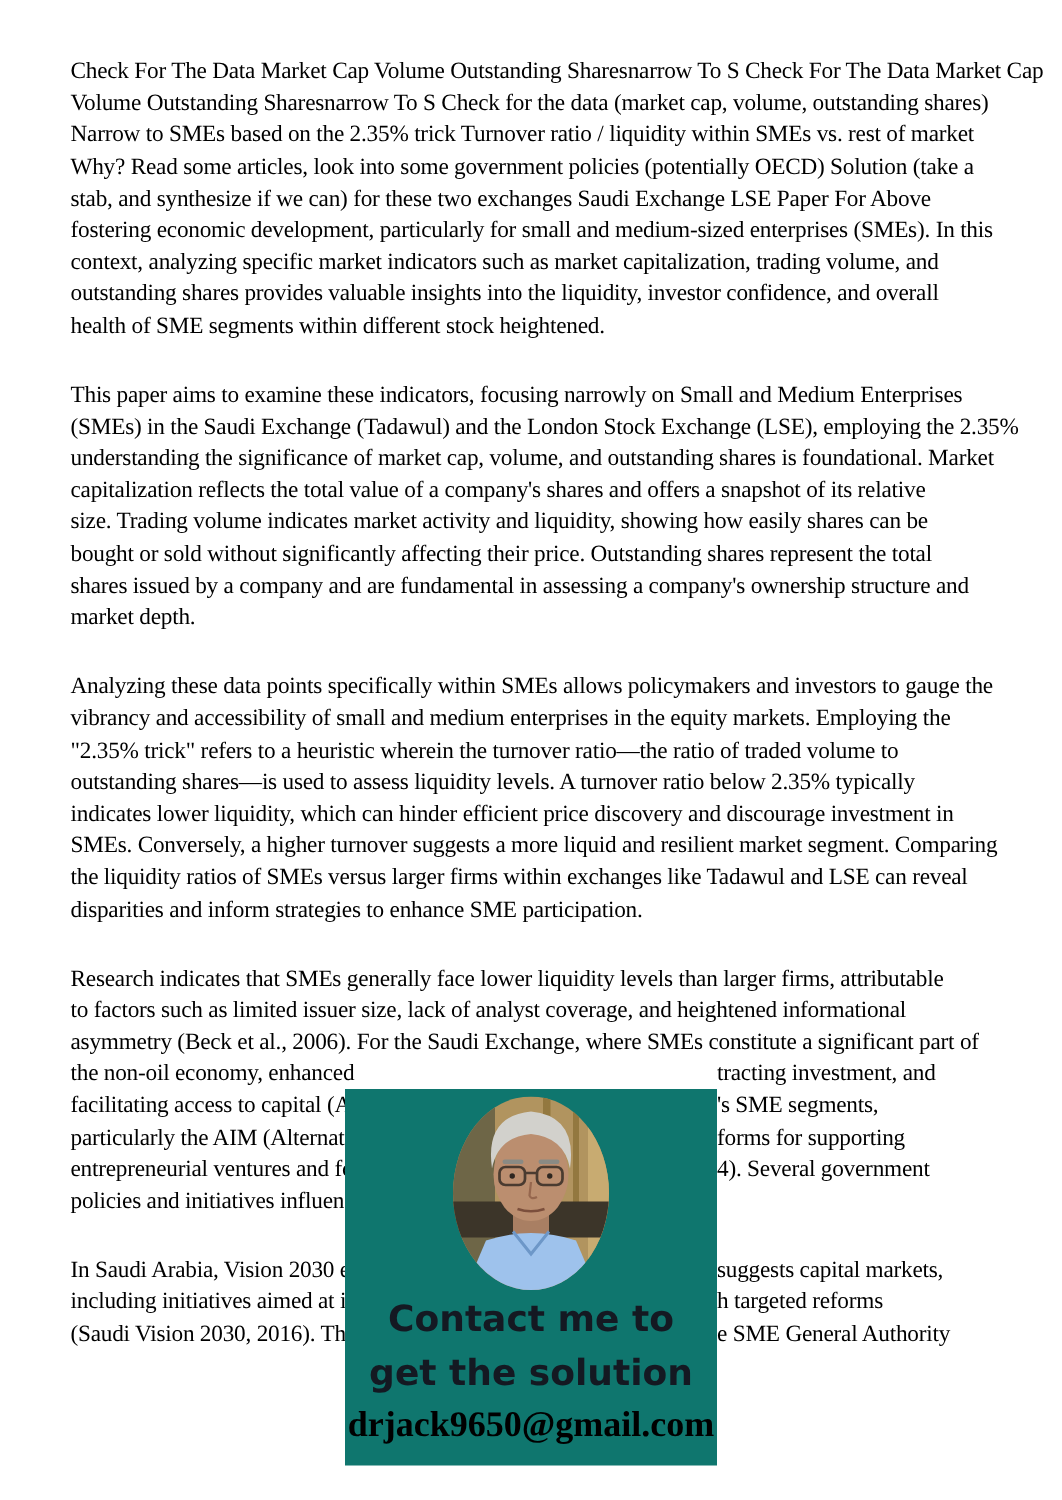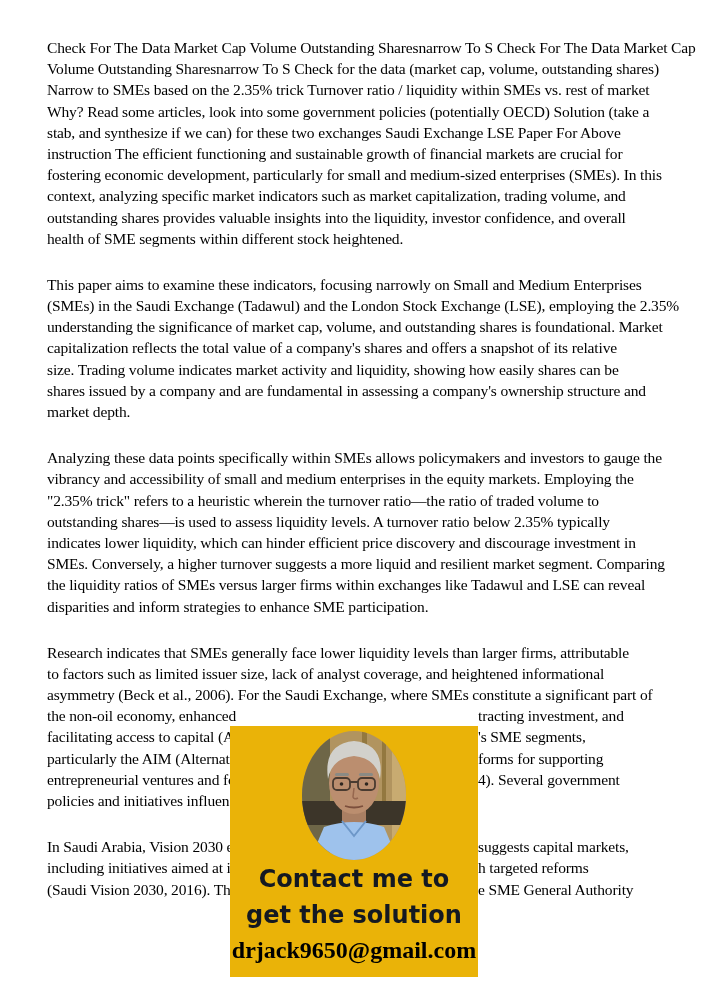--- a/index.html
+++ b/index.html
@@ -11,21 +11,21 @@
   .doc {
     position:absolute; left:47px; top:37px; width:616px;
     font-size:15.5px; letter-spacing:-0.15px;
   }
   .para { margin:0 0 25px 0; }
   .ln { position:relative; height:21.2px; line-height:21.2px; white-space:nowrap; }
   .rf { position:absolute; left:431px; top:0; }
   
   .card {
     position:absolute; left:230px; top:726px; width:248px; height:251px;
-    background:#eab308; z-index:5; text-align:center; overflow:hidden;
+    background:#0f766e; z-index:5; text-align:center; overflow:hidden;
   }
   .avatar-wrap { margin-top:5px; height:129px; }
   .card-title {
     font-family:"DejaVu Sans", sans-serif; font-weight:700;
     font-size:24px; line-height:36px; color:#141922; margin-top:1px;
   }
   .card-email {
     font-family:"Liberation Serif", serif; font-weight:700;
     font-size:24px; color:#000000; margin-top:4px; white-space:nowrap;
   }
@@ -36,33 +36,33 @@
 <div class="page">
 
   <div class="doc">
 
     <div class="para">
       <div class="ln">Check For The Data Market Cap Volume Outstanding Sharesnarrow To S Check For The Data Market Cap</div>
       <div class="ln">Volume Outstanding Sharesnarrow To S Check for the data (market cap, volume, outstanding shares)</div>
       <div class="ln">Narrow to SMEs based on the 2.35% trick Turnover ratio / liquidity within SMEs vs. rest of market</div>
       <div class="ln">Why? Read some articles, look into some government policies (potentially OECD) Solution (take a</div>
       <div class="ln">stab, and synthesize if we can) for these two exchanges Saudi Exchange LSE Paper For Above</div>
-      <div class="ln">instruction The efficient functioning and sustainable growth of financial markets are crucial for</div>
       <div class="ln">fostering economic development, particularly for small and medium-sized enterprises (SMEs). In this</div>
       <div class="ln">context, analyzing specific market indicators such as market capitalization, trading volume, and</div>
       <div class="ln">outstanding shares provides valuable insights into the liquidity, investor confidence, and overall</div>
       <div class="ln">health of SME segments within different stock heightened.</div>
     </div>
 
     <div class="para">
       <div class="ln">This paper aims to examine these indicators, focusing narrowly on Small and Medium Enterprises</div>
       <div class="ln">(SMEs) in the Saudi Exchange (Tadawul) and the London Stock Exchange (LSE), employing the 2.35%</div>
       <div class="ln">understanding the significance of market cap, volume, and outstanding shares is foundational. Market</div>
       <div class="ln">capitalization reflects the total value of a company's shares and offers a snapshot of its relative</div>
       <div class="ln">size. Trading volume indicates market activity and liquidity, showing how easily shares can be</div>
+      <div class="ln">bought or sold without significantly affecting their price. Outstanding shares represent the total</div>
       <div class="ln">shares issued by a company and are fundamental in assessing a company's ownership structure and</div>
       <div class="ln">market depth.</div>
     </div>
 
     <div class="para">
       <div class="ln">Analyzing these data points specifically within SMEs allows policymakers and investors to gauge the</div>
       <div class="ln">vibrancy and accessibility of small and medium enterprises in the equity markets. Employing the</div>
       <div class="ln">"2.35% trick" refers to a heuristic wherein the turnover ratio—the ratio of traded volume to</div>
       <div class="ln">outstanding shares—is used to assess liquidity levels. A turnover ratio below 2.35% typically</div>
       <div class="ln">indicates lower liquidity, which can hinder efficient price discovery and discourage investment in</div>

